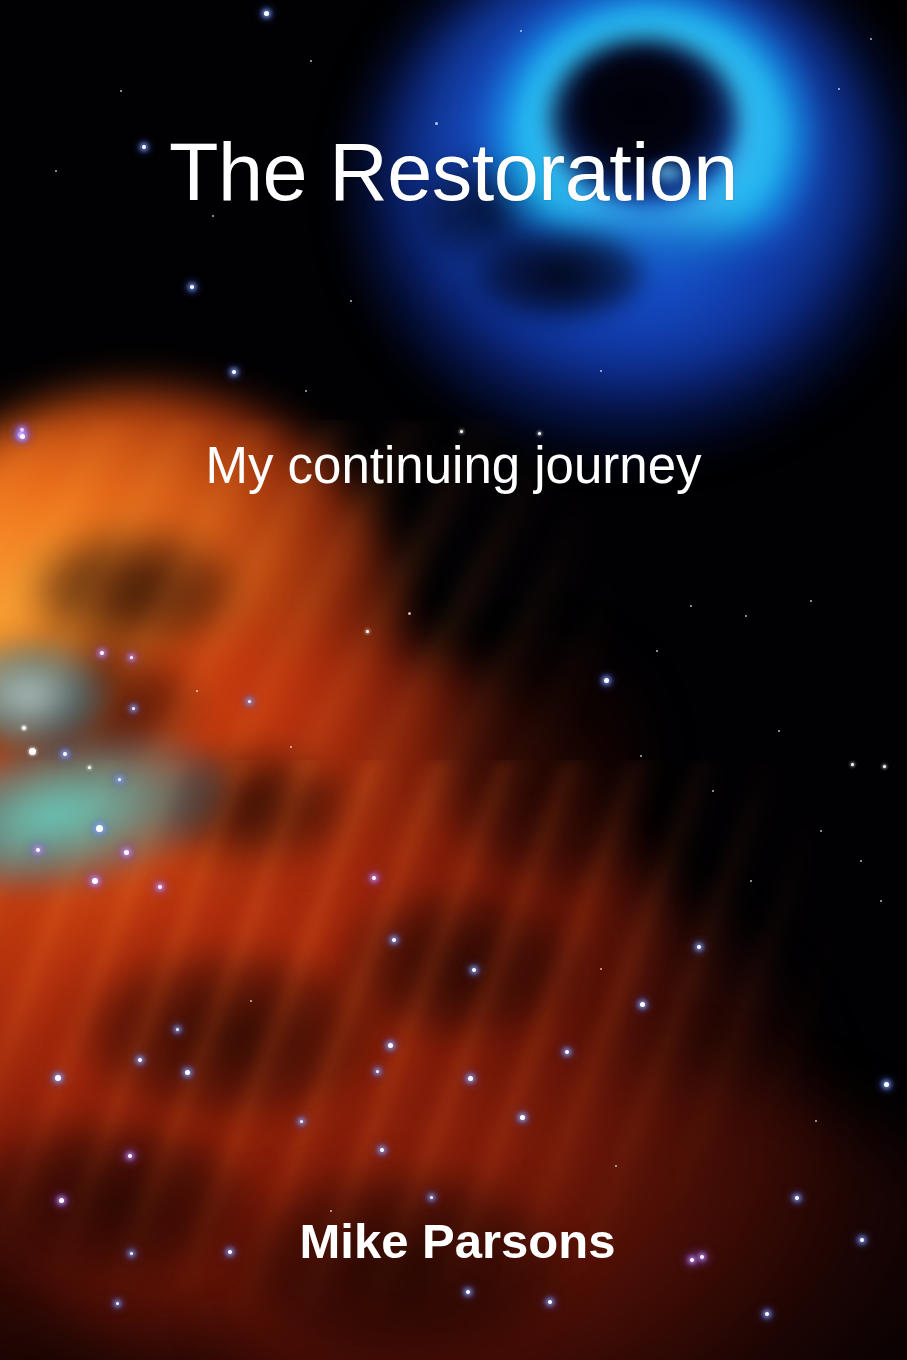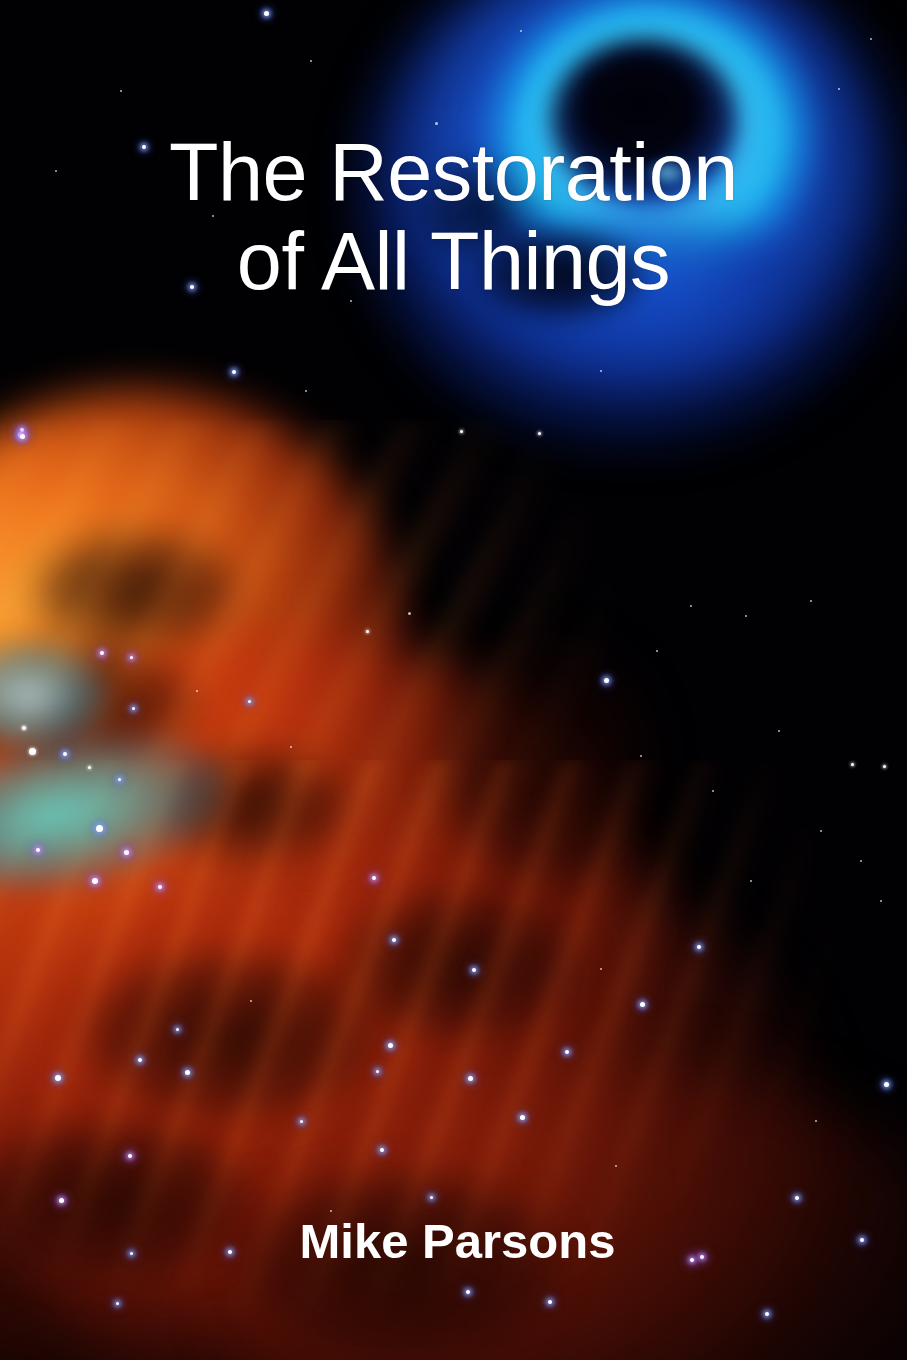--- a/index.html
+++ b/index.html
@@ -456,23 +456,23 @@
     <div class="star tiny" style="left:600px; top:370px; width:2px; height:2px;"></div>
     <div class="star glow-w" style="left:460px; top:430px; width:3px; height:3px;"></div>
     <div class="star glow-w" style="left:538px; top:432px; width:3px; height:3px;"></div>
     <div class="star tiny" style="left:408px; top:612px; width:3px; height:3px;"></div>
   </div>
 
   <div class="text-layer">
 
     <div class="title">
       <span class="title-line">The Restoration</span>
-      <span class="title-line">of All Things</span>
     </div>
 
     <div class="subtitle">
+      <span class="subtitle-line">My continuing journey</span>
     </div>
 
     <div class="author">Mike Parsons</div>
 
   </div>
 
 </div>
 
 </body></html>

